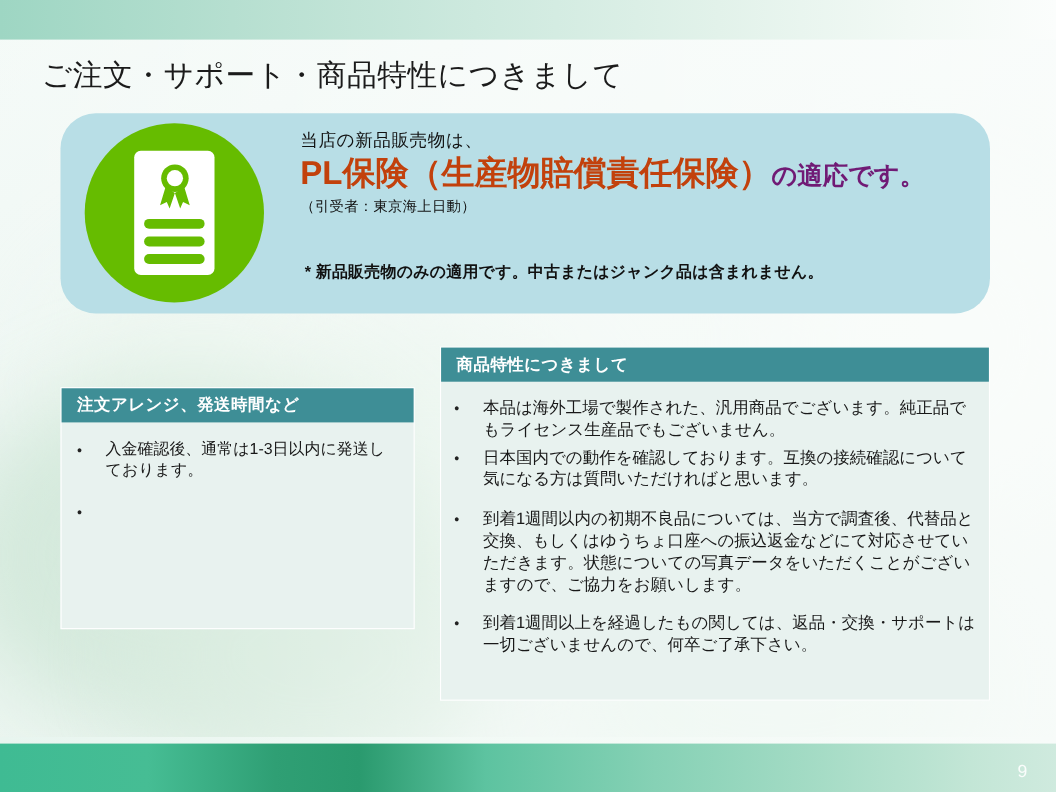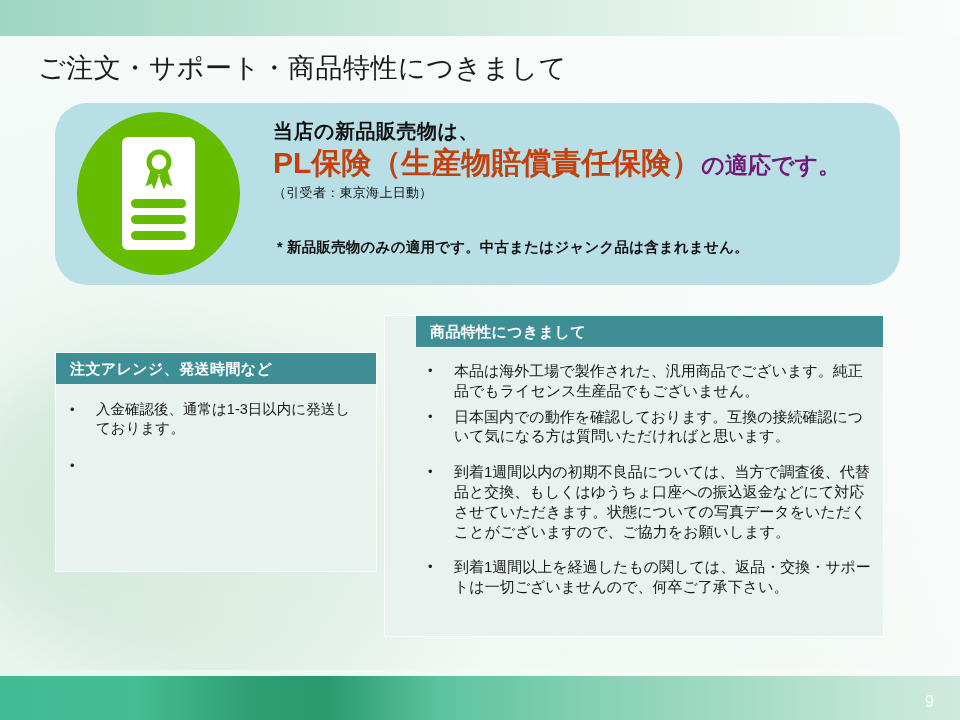--- a/index.html
+++ b/index.html
@@ -155,22 +155,22 @@
   .cert-line-2 { top: 78px; }
   .cert-line-3 { top: 94px; }
 
   .hero-text {
     position: absolute;
     left: 218px;
     top: 16px;
     right: 12px;
   }
   .hero-line-1 {
-    font-size: 20px;
-    font-weight: bold;
+    font-size: 16px;
+    font-weight: normal;
     color: #111111;
     line-height: 1.25;
     letter-spacing: 0.5px;
   }
   .hero-line-2 {
     margin-top: 2px;
     line-height: 1.15;
     white-space: nowrap;
   }
   .hero-pl {
@@ -254,25 +254,24 @@
     height: 220px;
     margin-top: 37px;
   }
   .panel-left .bullet-text {
     font-size: 14.5px;
   }
   .panel-left .bullet-row { margin-bottom: 18px; }
 
   
   .panel-right {
-    left: 384px;
+    left: 400px;
     top: 315px;
     width: 500px;
     height: 322px;
-    padding-left: 31px;
   }
   .panel-right .panel-body { padding: 14px 12px 10px 8px; }
   .panel-right .bullet-text {
     font-size: 15px;
   }
   .panel-right .bullet-row { margin-bottom: 6px; }
   .panel-right .bullet-row.gap-before { margin-top: 16px; }
 </style>
 </head>
 <body>

